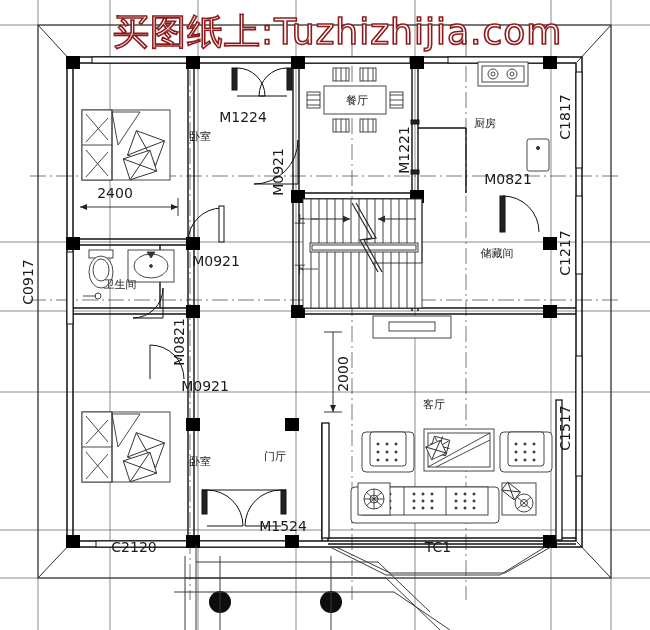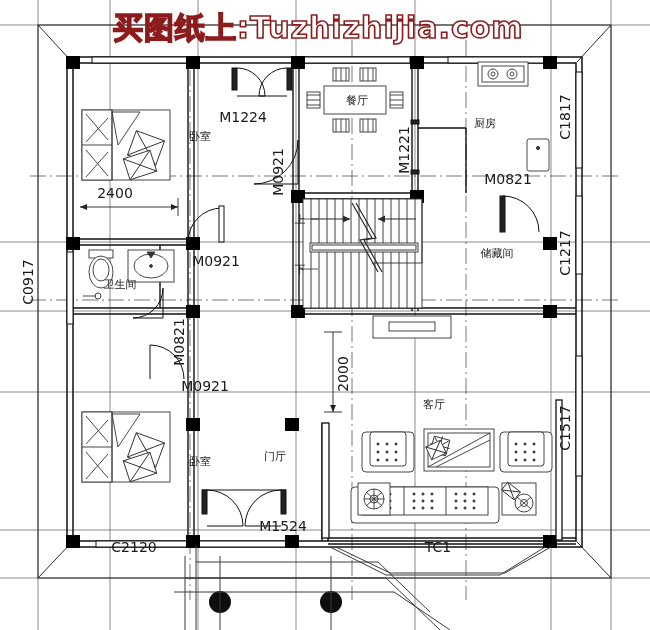--- a/index.html
+++ b/index.html
@@ -2,21 +2,21 @@
 <html><head>
 <meta charset="utf-8">
 <style>
   html,body{margin:0;padding:0;background:#ffffff;}
   body{width:650px;height:630px;overflow:hidden;font-family:"Liberation Sans",sans-serif;}
   #plan{position:relative;width:650px;height:630px;background:#fff;}
   svg{display:block;}
   .wm{
     position:absolute;left:113px;top:8px;
     font-family:"DejaVu Sans",sans-serif;
-    font-size:30px;font-weight:bold;letter-spacing:1px;
+    font-size:36px;font-weight:normal;letter-spacing:1px;
     color:#ffffff;
     -webkit-text-stroke:1.6px #8e1b1b;
     text-shadow:0 0 1px #8e1b1b;
     white-space:nowrap;
     pointer-events:none;
   }
 </style>
 </head>
 <body>
 

